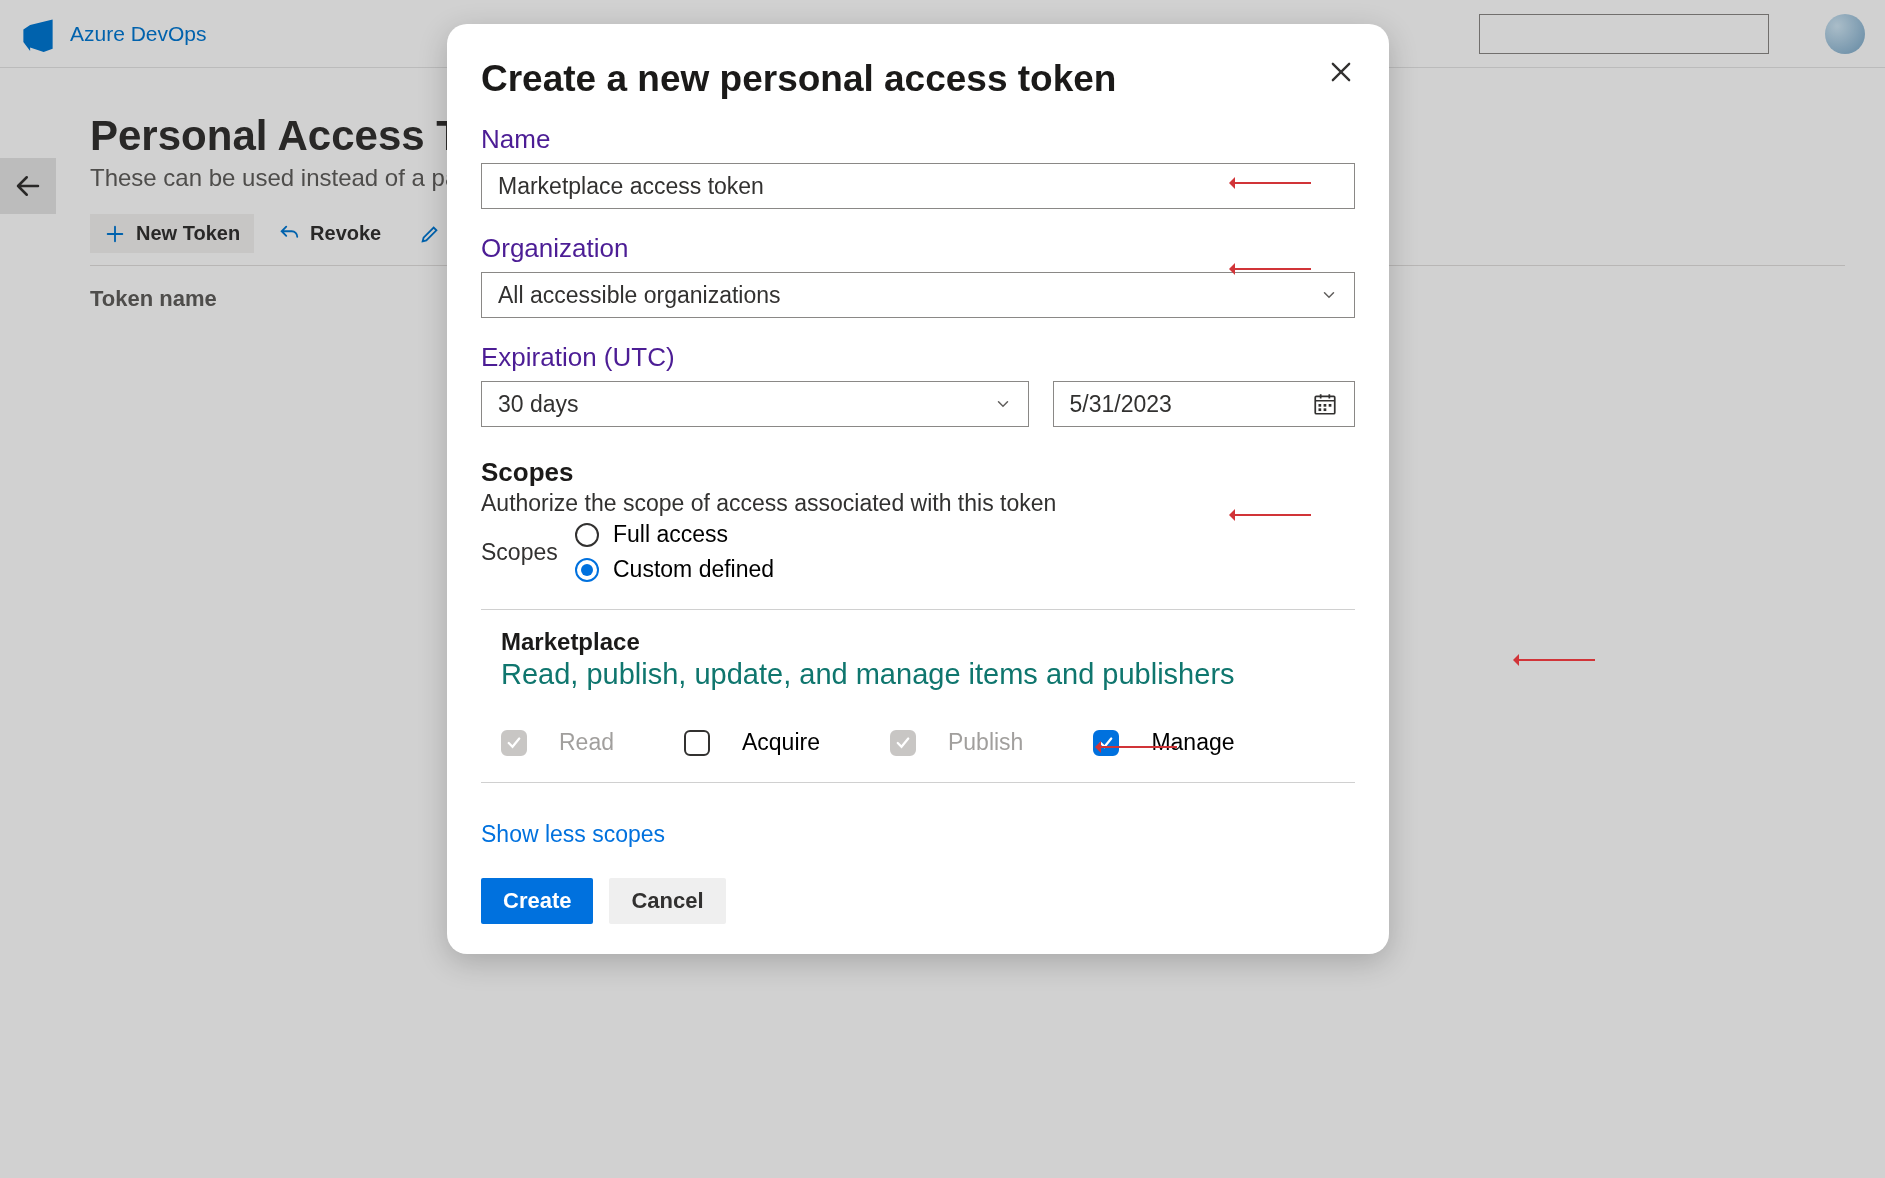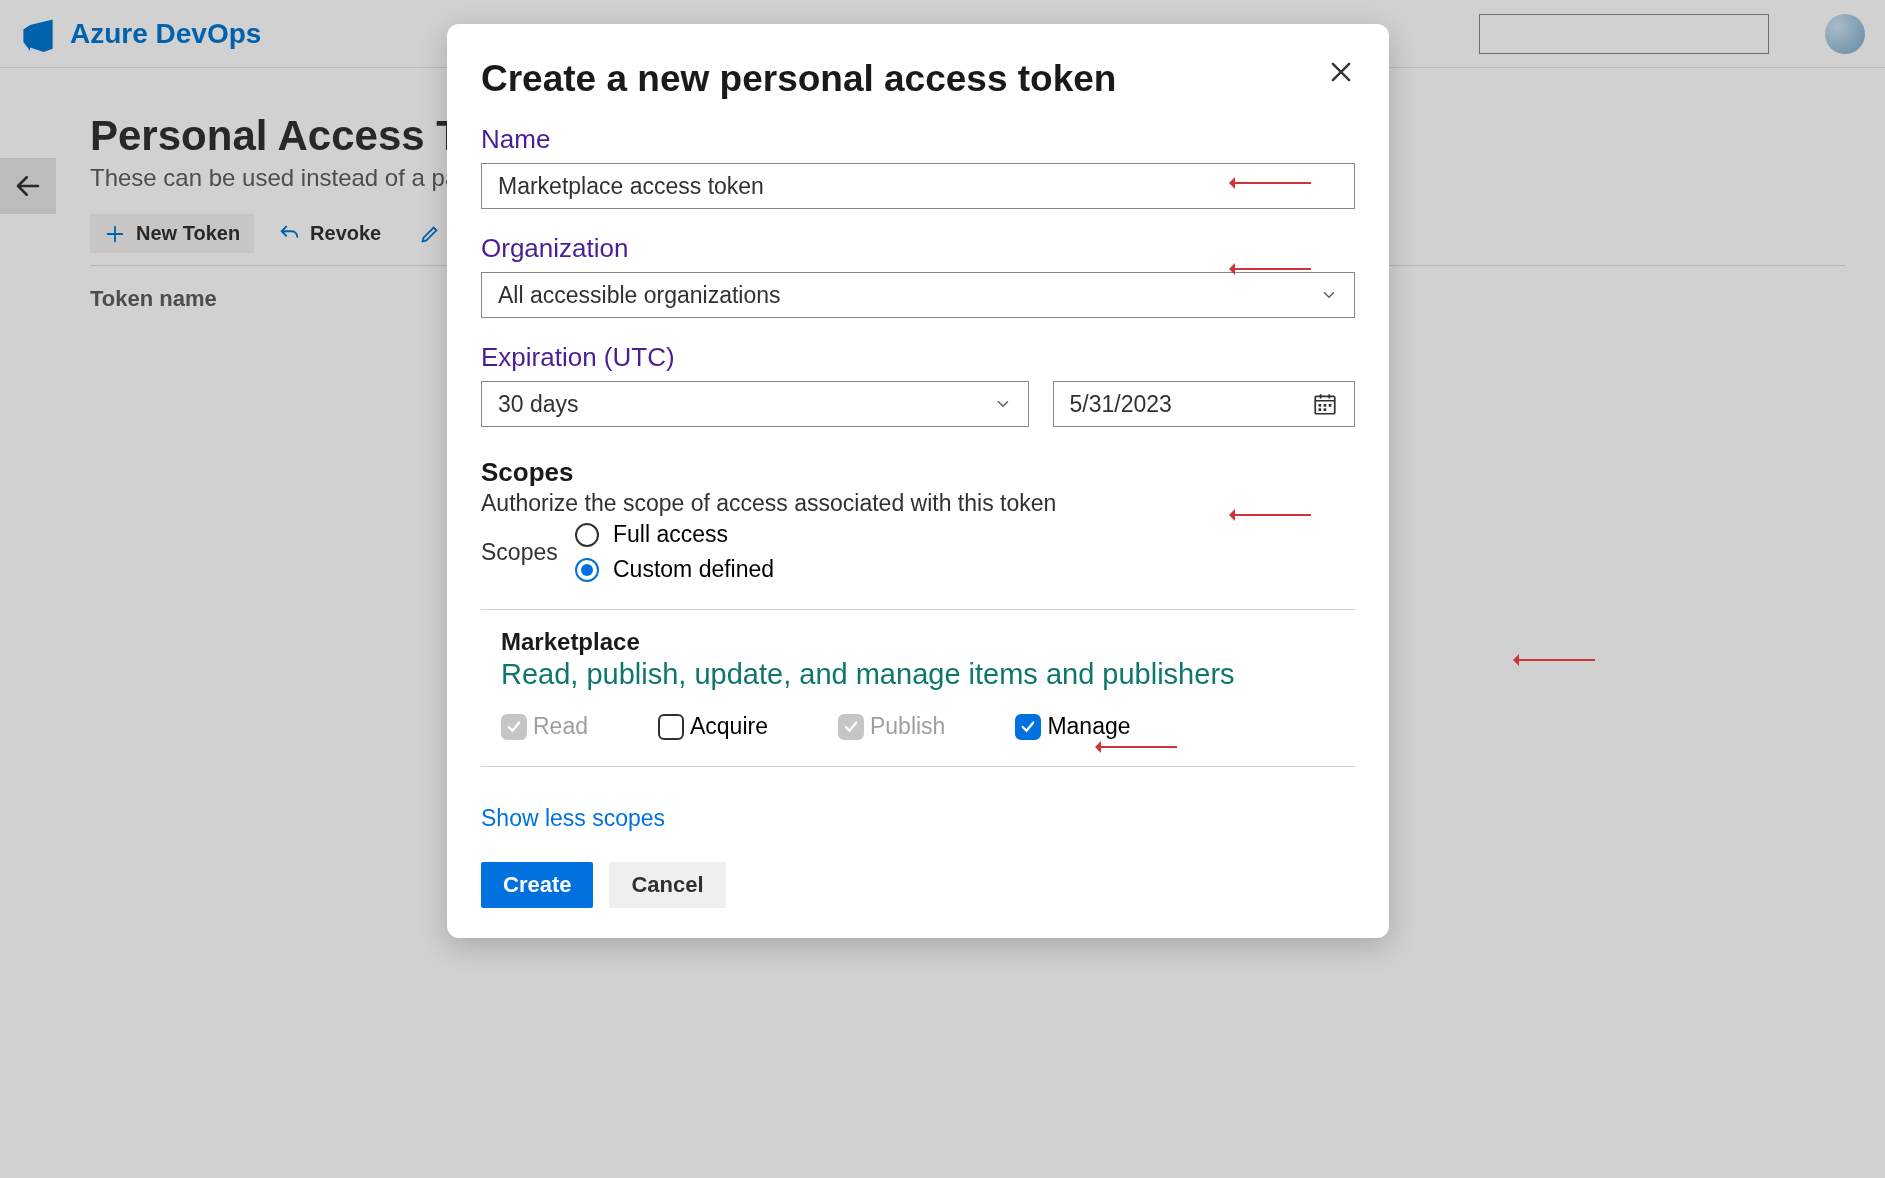--- a/index.html
+++ b/index.html
@@ -2,41 +2,41 @@
 <html><head>
 <meta charset="utf-8">
 <style>
   * { box-sizing: border-box; margin: 0; padding: 0; font-family: "Segoe UI", -apple-system, BlinkMacSystemFont, sans-serif; }
   body { background: #fff; width: 1885px; height: 1178px; overflow: hidden; position: relative; }
 
   
   .topbar { height: 68px; display: flex; align-items: center; padding: 0 20px; background: #fff; border-bottom: 1px solid #e5e5e5; }
   .logo-wrap { display: flex; align-items: center; gap: 14px; }
   .azure-logo { width: 36px; height: 36px; }
-  .brand { color: #0078d4; font-size: 28px; font-weight: 700; }
+  .brand { color: #0078d4; font-size: 21px; font-weight: 400; }
   .top-search { margin-left: auto; margin-right: 40px; width: 290px; height: 40px; border: 1px solid #8a8886; background: #fff; }
   .avatar { width: 40px; height: 40px; border-radius: 50%; background: radial-gradient(circle at 30% 30%, #d0e7f5, #7aa7c7); margin-left: 16px; }
 
   
   .page { position: relative; padding: 20px 40px 0 0; }
   .back-btn { position: absolute; left: 0; top: 90px; width: 56px; height: 56px; background: #e6e6e6; display: flex; align-items: center; justify-content: center; }
   .page-inner { margin-left: 90px; padding-top: 24px; }
   .page-title { font-size: 42px; font-weight: 700; color: #323130; }
   .page-subtitle { font-size: 24px; color: #605e5c; margin-top: 4px; }
   .toolbar { display: flex; align-items: center; gap: 10px; margin-top: 22px; border-bottom: 1px solid #e1dfdd; padding-bottom: 12px; }
   .toolbar-btn { display: flex; align-items: center; gap: 10px; padding: 8px 14px; font-size: 20px; font-weight: 600; color: #323130; border: none; background: transparent; }
   .toolbar-btn.primary { background: #f3f2f1; }
   .toolbar-icon { color: #0078d4; }
   .col-header { margin-top: 20px; font-size: 22px; color: #605e5c; font-weight: 600; }
 
   
   .scrim { position: absolute; inset: 0; background: rgba(0,0,0,0.18); }
 
   
-  .panel { position: absolute; top: 24px; right: 496px; width: 942px; background: #fff; border-radius: 12px; box-shadow: 0 8px 30px rgba(0,0,0,0.2); padding: 34px 34px 30px 34px; }
+  .panel { position: absolute; top: 24px; right: 496px; width: 942px; background: #fff; border-radius: 20px; box-shadow: 0 8px 30px rgba(0,0,0,0.2); padding: 34px 34px 30px 34px; }
   .panel-header { display: flex; align-items: flex-start; justify-content: space-between; }
   .panel-title { font-size: 37px; font-weight: 700; color: #1b1a19; }
   .close-x { width: 28px; height: 28px; cursor: pointer; color: #323130; }
 
   .field { margin-top: 24px; }
   .field-label { font-size: 26px; color: #4c1d95; margin-bottom: 8px; }
   .text-input { width: 100%; height: 46px; border: 1px solid #8a8886; padding: 0 16px; font-size: 23px; color: #323130; background: #fff; }
   .select-input { position: relative; width: 100%; height: 46px; border: 1px solid #8a8886; padding: 12px 16px; font-size: 23px; color: #323130; background: #fff; display: flex; align-items: center; justify-content: space-between; }
   .chev { width: 18px; height: 18px; }
 
@@ -55,21 +55,21 @@
   .radio-circle { width: 24px; height: 24px; border: 2px solid #323130; border-radius: 50%; display: inline-flex; align-items: center; justify-content: center; }
   .radio-circle.selected { border-color: #0071de; }
   .radio-dot { width: 12px; height: 12px; border-radius: 50%; background: #0071de; }
 
   hr.sep { border: none; border-top: 1px solid #d0d0d0; margin: 26px 0 18px 0; }
 
   .scope-section { padding-left: 20px; }
   .scope-title { font-size: 24px; font-weight: 700; color: #1b1a19; }
   .scope-desc { font-size: 29px; color: #0f766e; margin-top: 2px; }
   .checks { display: flex; gap: 70px; margin-top: 22px; align-items: center; }
-  .check-item { display: flex; align-items: center; gap: 6px; font-size: 23px; }
+  .check-item { display: flex; align-items: center; gap: 32px; font-size: 23px; margin-top: 16px; }
   .cbox { width: 26px; height: 26px; border: 2px solid #323130; border-radius: 6px; display: inline-flex; align-items: center; justify-content: center; background: #fff; }
   .cbox.disabled { background: #c8c6c4; border-color: #c8c6c4; }
   .cbox.checked { background: #0071de; border-color: #0071de; }
   .check-label.disabled { color: #a19f9d; }
   .tick { color: #fff; width: 18px; height: 18px; }
 
   .show-less { color: #0071de; font-size: 23px; margin-top: 20px; cursor: pointer; display: inline-block; }
 
   .panel-footer { display: flex; gap: 16px; margin-top: 30px; }
   .btn { height: 46px; padding: 0 22px; font-size: 22px; font-weight: 600; border: none; cursor: pointer; border-radius: 2px; }

